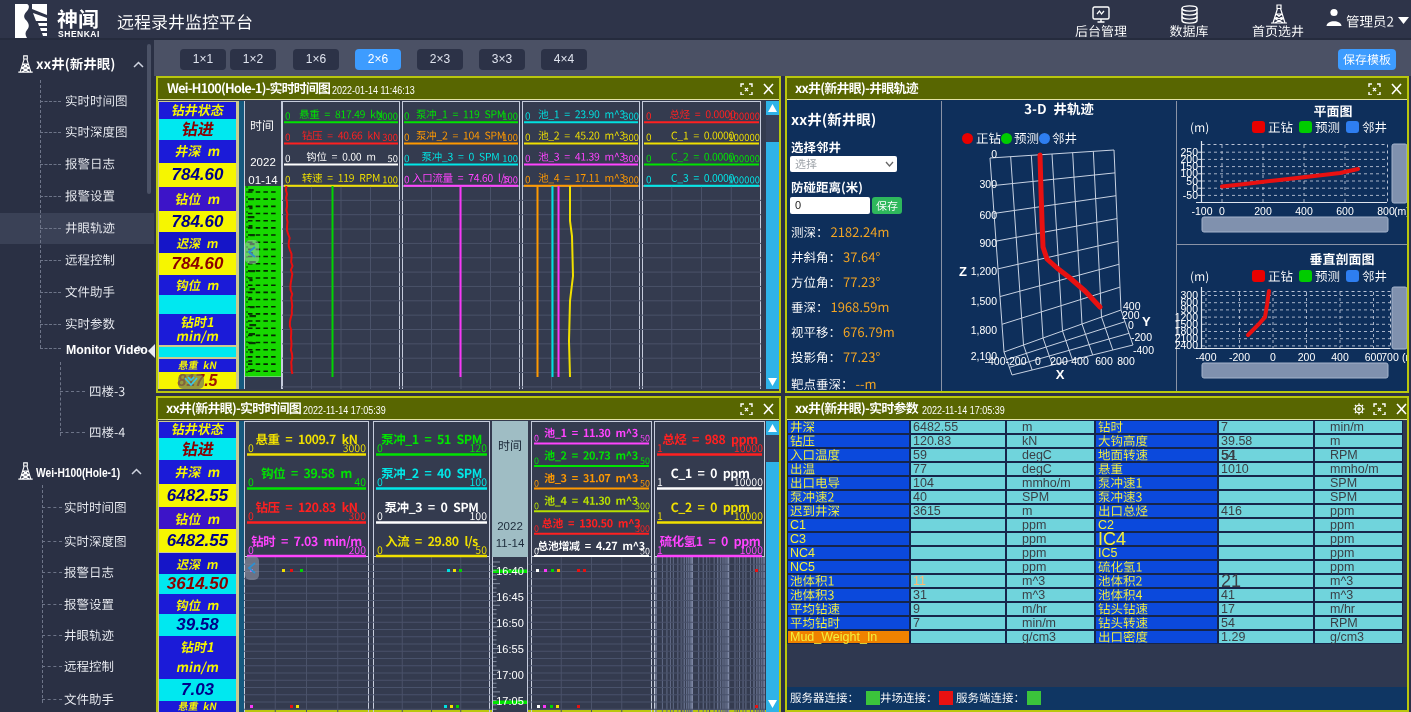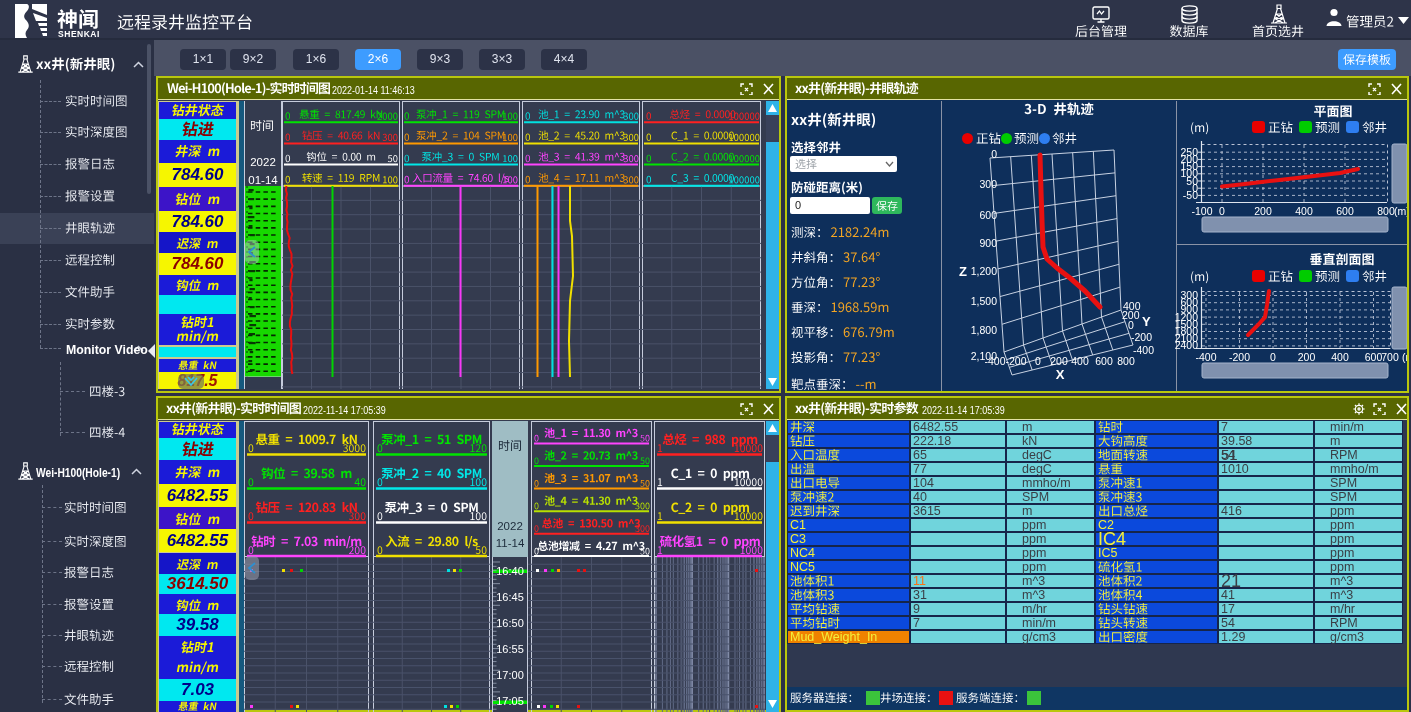--- a/index.html
+++ b/index.html
@@ -84,24 +84,24 @@
   </svg>
 <svg class="abs" style="left:131px;top:468px" width="11" height="7" viewBox="0 0 11 7" fill="none" stroke="#cfd4e0" stroke-width="1.5">
     <path d="M1 6 L5.5 1.5 L10 6"></path>
   </svg>
 <div class="abs" style="left:148px;top:344px;width:0;height:0;border-top:7px solid transparent;border-bottom:7px solid transparent;border-right:7px solid #e8eaf2"></div>
 <div class="abs" style="left:66px;top:343px;color:#fff;font-weight:bold;font-size:12.3px">Monitor Video</div>
 <div class="abs" style="left:36px;top:466px;color:#fff;font-weight:bold;font-size:12.5px;transform:scaleX(.82);transform-origin:0 0">Wei-H100(Hole-1)</div>
 
 <div class="abs" style="left:154px;top:40px;width:1257px;height:36px;background:#4b5165"></div>
 <div class="btn" style="left:180px">1×1</div>
-<div class="btn" style="left:230px">9×2</div>
+<div class="btn" style="left:230px">1×2</div>
 <div class="btn" style="left:293px">1×6</div>
 <div class="btn" style="left:355px;background:#3d9cff;color:#fff">2×6</div>
-<div class="btn" style="left:417px">9×3</div>
+<div class="btn" style="left:417px">2×3</div>
 <div class="btn" style="left:479px">3×3</div>
 <div class="btn" style="left:541px">4×4</div>
 <div class="abs" style="left:1338px;top:49px;width:58px;height:21px;border-radius:4px;background:#3d9cff"></div>
 
 <div class="abs" style="left:156px;top:76px;width:625px;height:317px;background:#343b4f;border:2px solid #b9c70d">
   <div class="abs" style="left:0;top:0;width:621px;height:22px;background:#586601;border-bottom:1px solid #e3e3a2"></div>
 </div>
 <div class="abs" style="left:332px;top:84px;color:#fff;font-size:11.5px;transform:scaleX(.78);transform-origin:0 0">2022-01-14 11:46:13</div>
 <svg class="abs" style="left:740px;top:83px" width="34" height="12" viewBox="0 0 34 12" fill="none" stroke="#fff" stroke-width="1.4">
  <path d="M1 4 V1 H4 M9 1 h3 v3 M12 9 v3 h-3 M4 12 H1 V9 M5 5 l3 3 M8 5 l-3 3"></path>
@@ -642,31 +642,31 @@
 <div class="abs" style="left:913px;top:421px;color:#3a3f46;font-size:12.5px;line-height:12px">6482.55</div>
 <div class="abs" style="left:1007px;top:421px;width:87px;height:12px;background:#70d4dc"></div>
 <div class="abs" style="left:1022px;top:421px;color:#3a3f46;font-size:12.5px;line-height:12px">m</div>
 <div class="abs" style="left:1096px;top:421px;width:121px;height:12px;background:#0b49dc"></div>
 <div class="abs" style="left:1219px;top:421px;width:94px;height:12px;background:#70d4dc"></div>
 <div class="abs" style="left:1221px;top:421px;color:#3a3f46;font-size:12.5px;line-height:12px">7</div>
 <div class="abs" style="left:1315px;top:421px;width:87px;height:12px;background:#70d4dc"></div>
 <div class="abs" style="left:1330px;top:421px;color:#3a3f46;font-size:12.5px;line-height:12px">min/m</div>
 <div class="abs" style="left:788px;top:435px;width:121px;height:12px;background:#0b49dc"></div>
 <div class="abs" style="left:911px;top:435px;width:94px;height:12px;background:#70d4dc"></div>
-<div class="abs" style="left:913px;top:435px;color:#3a3f46;font-size:12.5px;line-height:12px">222.18</div>
+<div class="abs" style="left:913px;top:435px;color:#3a3f46;font-size:12.5px;line-height:12px">120.83</div>
 <div class="abs" style="left:1007px;top:435px;width:87px;height:12px;background:#70d4dc"></div>
 <div class="abs" style="left:1022px;top:435px;color:#3a3f46;font-size:12.5px;line-height:12px">kN</div>
 <div class="abs" style="left:1096px;top:435px;width:121px;height:12px;background:#0b49dc"></div>
 <div class="abs" style="left:1219px;top:435px;width:94px;height:12px;background:#70d4dc"></div>
 <div class="abs" style="left:1221px;top:435px;color:#3a3f46;font-size:12.5px;line-height:12px">39.58</div>
 <div class="abs" style="left:1315px;top:435px;width:87px;height:12px;background:#70d4dc"></div>
 <div class="abs" style="left:1330px;top:435px;color:#3a3f46;font-size:12.5px;line-height:12px">m</div>
 <div class="abs" style="left:788px;top:449px;width:121px;height:12px;background:#0b49dc"></div>
 <div class="abs" style="left:911px;top:449px;width:94px;height:12px;background:#70d4dc"></div>
-<div class="abs" style="left:913px;top:449px;color:#3a3f46;font-size:12.5px;line-height:12px">65</div>
+<div class="abs" style="left:913px;top:449px;color:#3a3f46;font-size:12.5px;line-height:12px">59</div>
 <div class="abs" style="left:1007px;top:449px;width:87px;height:12px;background:#70d4dc"></div>
 <div class="abs" style="left:1022px;top:449px;color:#3a3f46;font-size:12.5px;line-height:12px">degC</div>
 <div class="abs" style="left:1096px;top:449px;width:121px;height:12px;background:#0b49dc"></div>
 <div class="abs" style="left:1219px;top:449px;width:94px;height:12px;background:#70d4dc"></div>
 <div class="abs" style="left:1221px;top:449px;color:#3a3f46;font-size:12.5px;line-height:12px">54</div>
 <div class="abs" style="left:1315px;top:449px;width:87px;height:12px;background:#70d4dc"></div>
 <div class="abs" style="left:1330px;top:449px;color:#3a3f46;font-size:12.5px;line-height:12px">RPM</div>
 <div class="abs" style="left:788px;top:463px;width:121px;height:12px;background:#0b49dc"></div>
 <div class="abs" style="left:911px;top:463px;width:94px;height:12px;background:#70d4dc"></div>
 <div class="abs" style="left:913px;top:463px;color:#3a3f46;font-size:12.5px;line-height:12px">77</div>
@@ -740,21 +740,21 @@
 <div class="abs" style="left:790px;top:561px;color:#f3ef3a;font-size:12.5px;line-height:12px">NC5</div>
 <div class="abs" style="left:911px;top:561px;width:94px;height:12px;background:#70d4dc"></div>
 <div class="abs" style="left:1007px;top:561px;width:87px;height:12px;background:#70d4dc"></div>
 <div class="abs" style="left:1022px;top:561px;color:#3a3f46;font-size:12.5px;line-height:12px">ppm</div>
 <div class="abs" style="left:1096px;top:561px;width:121px;height:12px;background:#0b49dc"></div>
 <div class="abs" style="left:1219px;top:561px;width:94px;height:12px;background:#70d4dc"></div>
 <div class="abs" style="left:1315px;top:561px;width:87px;height:12px;background:#70d4dc"></div>
 <div class="abs" style="left:1330px;top:561px;color:#3a3f46;font-size:12.5px;line-height:12px">ppm</div>
 <div class="abs" style="left:788px;top:575px;width:121px;height:12px;background:#0b49dc"></div>
 <div class="abs" style="left:911px;top:575px;width:94px;height:12px;background:#70d4dc"></div>
-<div class="abs" style="left:913px;top:575px;color:#f97316;font-size:12.5px;line-height:12px">11</div>
+<div class="abs" style="left:913px;top:575px;color:#fdba74;font-size:12.5px;line-height:12px">11</div>
 <div class="abs" style="left:1007px;top:575px;width:87px;height:12px;background:#70d4dc"></div>
 <div class="abs" style="left:1022px;top:575px;color:#3a3f46;font-size:12.5px;line-height:12px">m^3</div>
 <div class="abs" style="left:1096px;top:575px;width:121px;height:12px;background:#0b49dc"></div>
 <div class="abs" style="left:1219px;top:575px;width:94px;height:12px;background:#70d4dc"></div>
 <div class="abs" style="left:1221px;top:575px;color:#3a3f46;font-size:18px;line-height:12px">21</div>
 <div class="abs" style="left:1315px;top:575px;width:87px;height:12px;background:#70d4dc"></div>
 <div class="abs" style="left:1330px;top:575px;color:#3a3f46;font-size:12.5px;line-height:12px">m^3</div>
 <div class="abs" style="left:788px;top:589px;width:121px;height:12px;background:#0b49dc"></div>
 <div class="abs" style="left:911px;top:589px;width:94px;height:12px;background:#70d4dc"></div>
 <div class="abs" style="left:913px;top:589px;color:#3a3f46;font-size:12.5px;line-height:12px">31</div>

